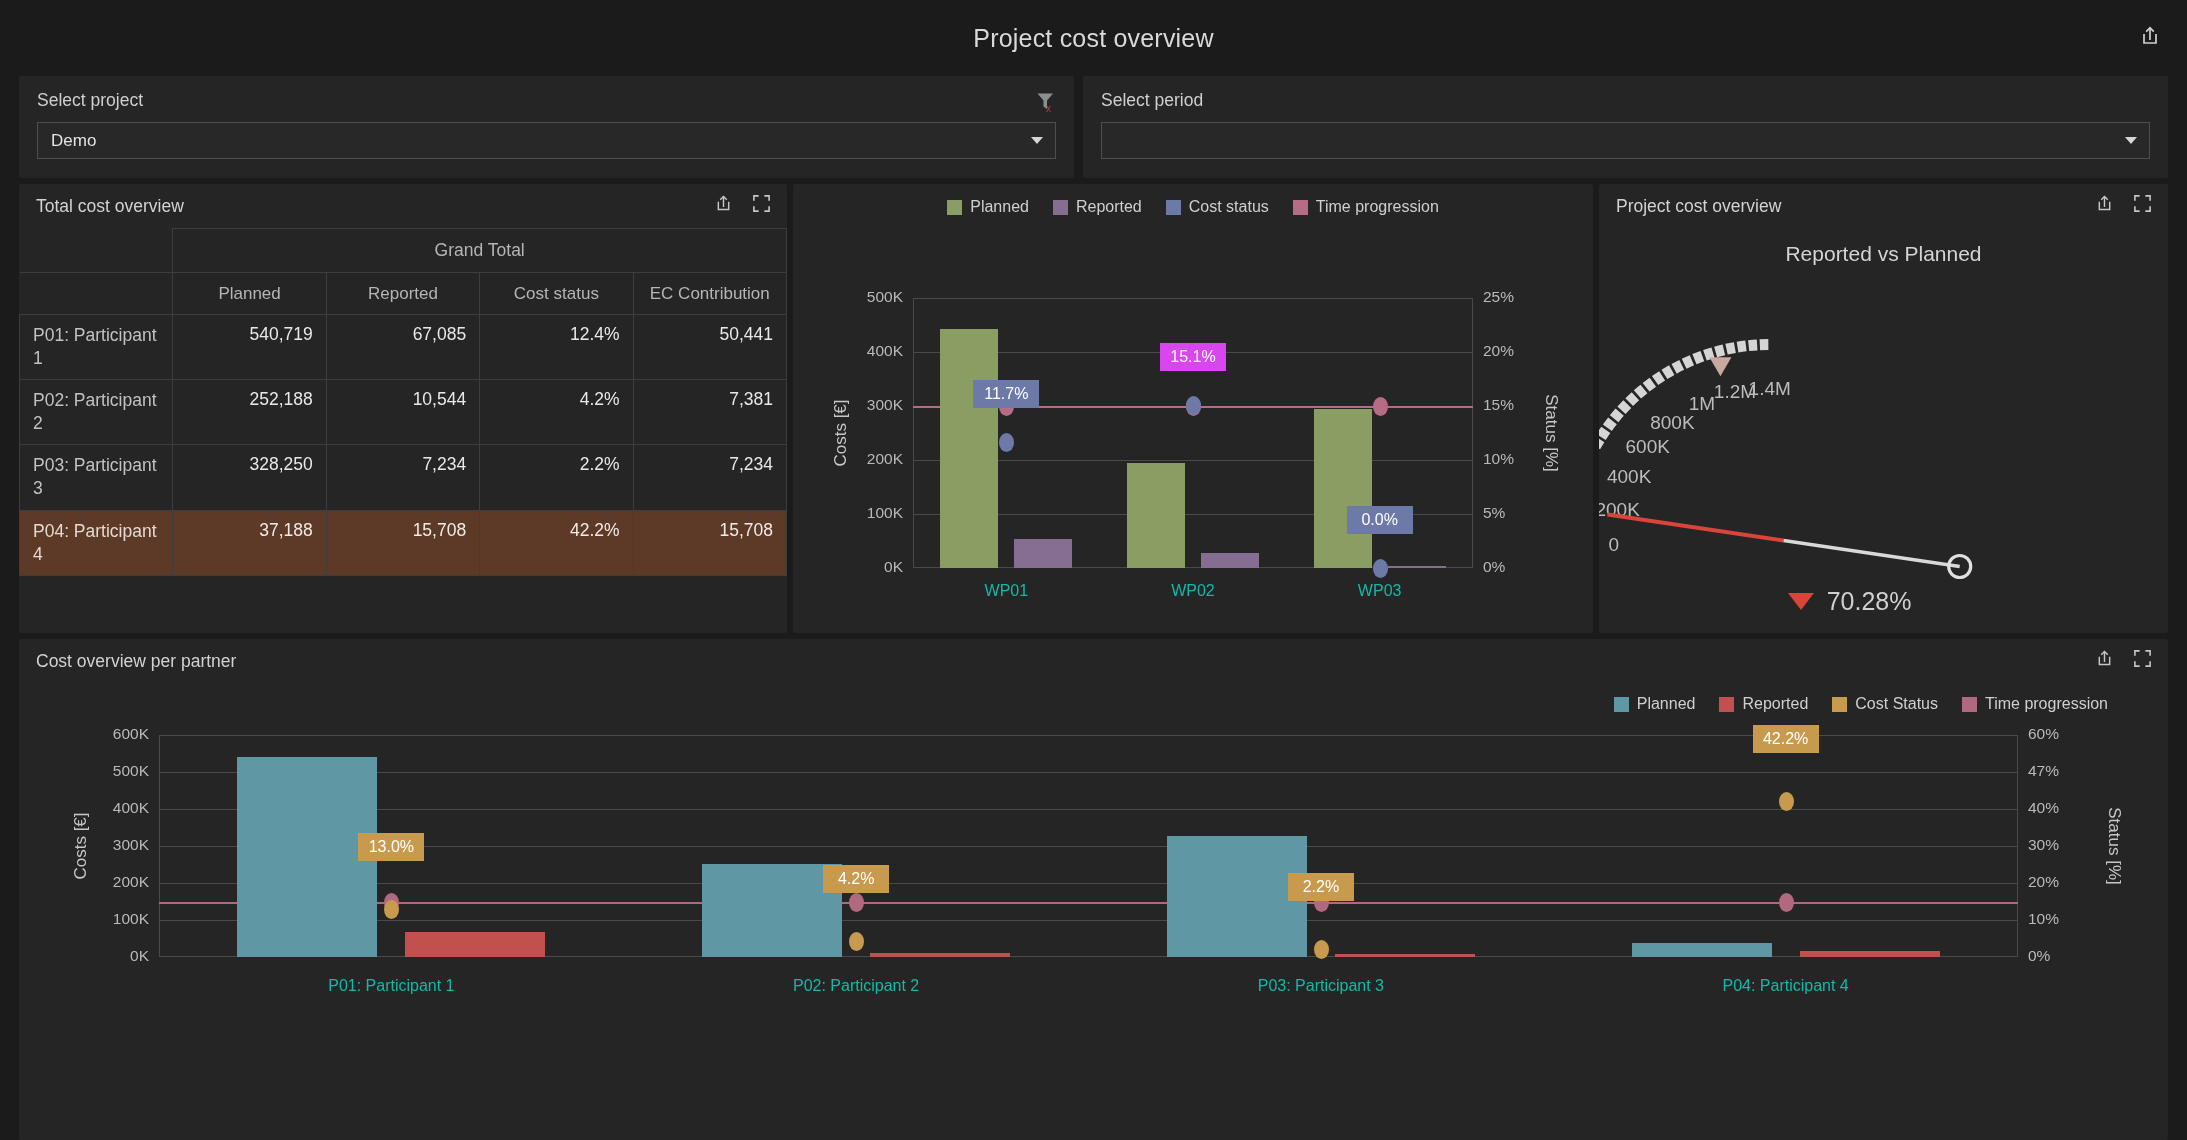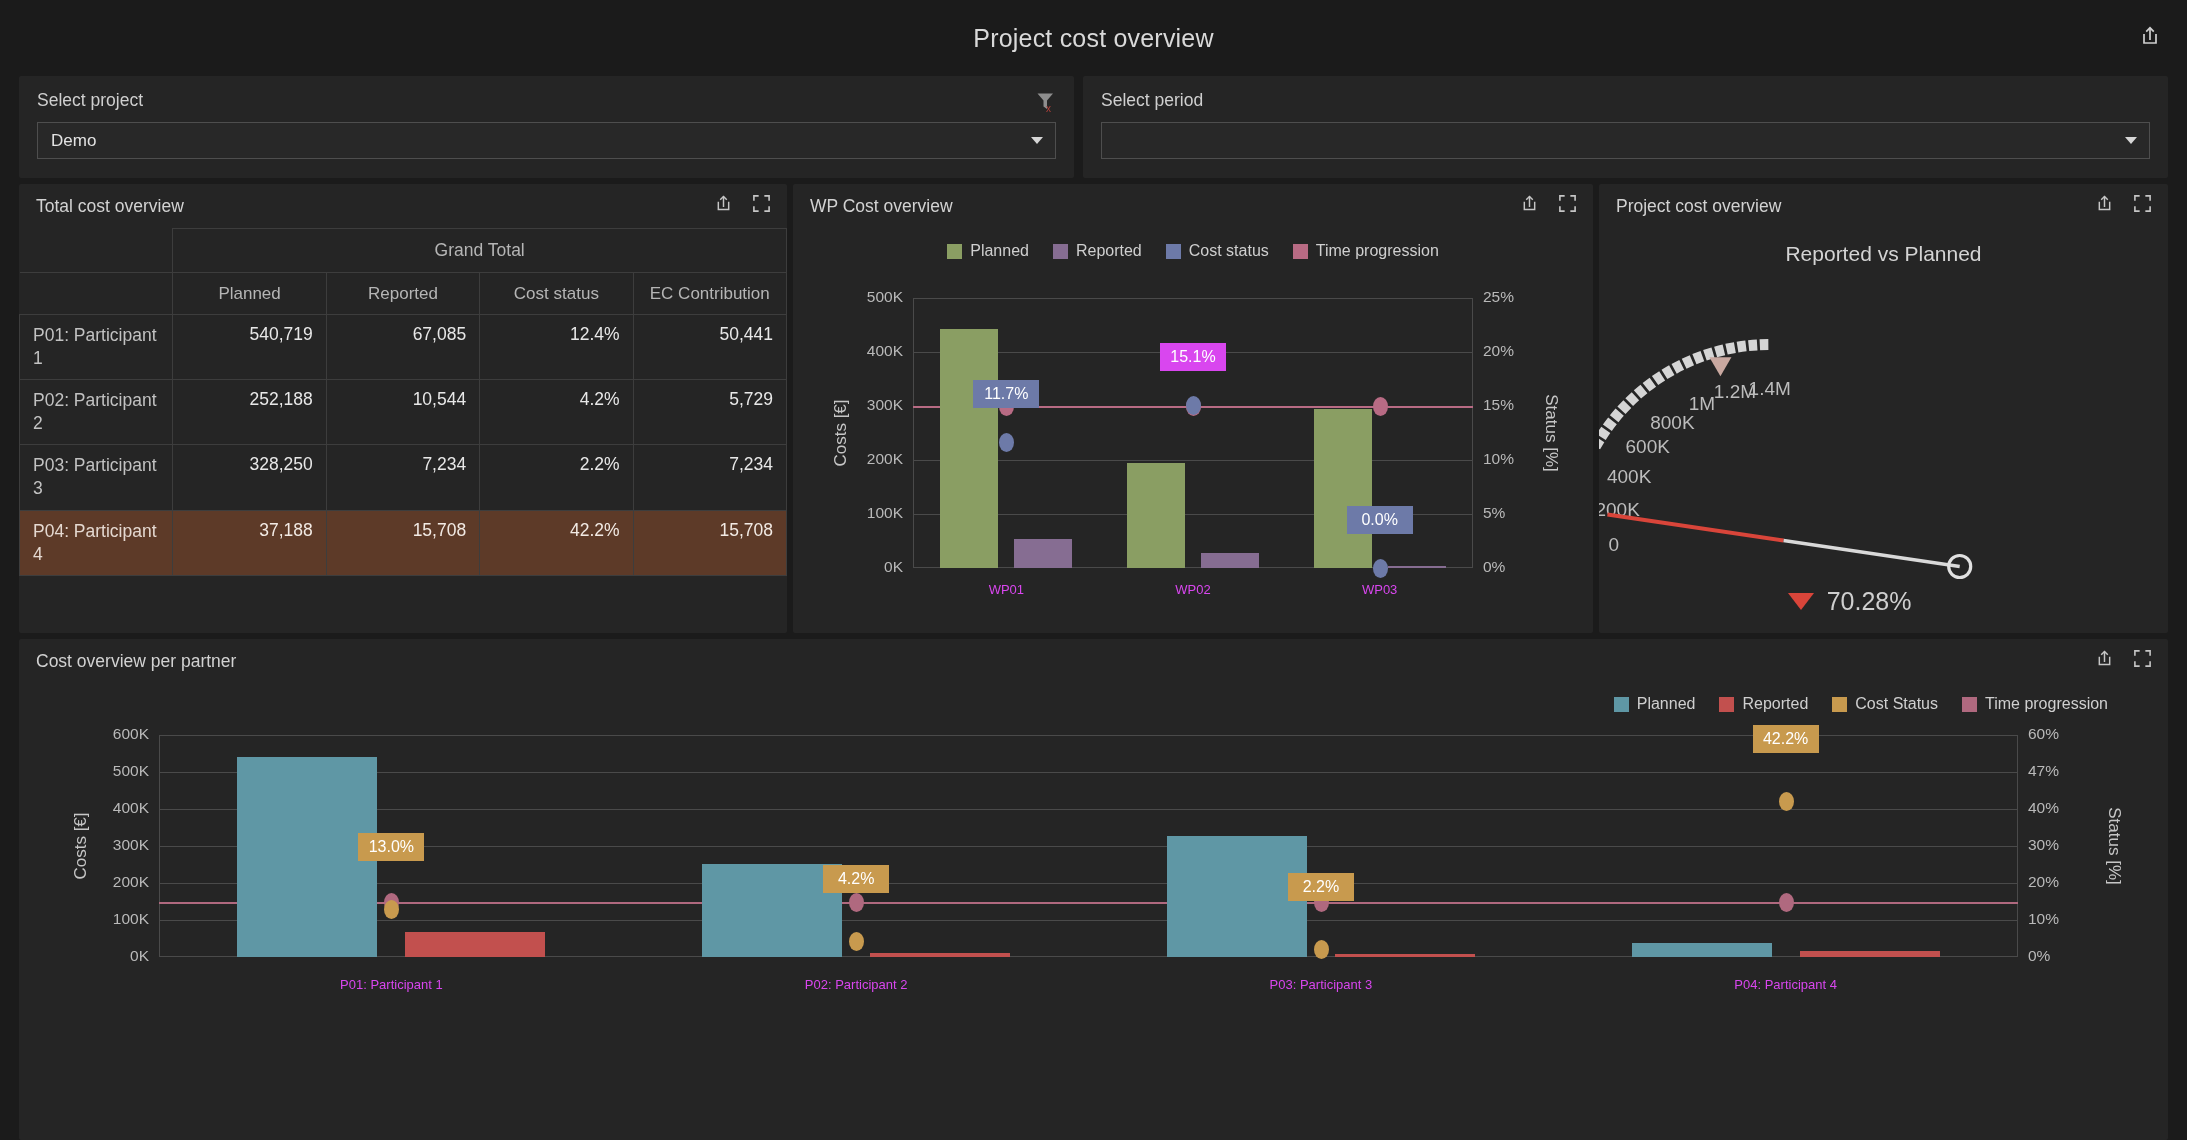--- a/index.html
+++ b/index.html
@@ -85,21 +85,21 @@
   .gridline { position: absolute; left: 0; right: 0; height: 1px; background: #4a4a4a; }
   .axis-l, .axis-r { position: absolute; font-size: 15.5px; color: #b9b9b9; white-space: nowrap; }
   .axis-title { position: absolute; font-size: 17px; color: #c6c6c6; white-space: nowrap; }
   .bar { position: absolute; bottom: 0; }
   .dot { position: absolute; border-radius: 50%; }
   .lbl {
     position: absolute; font-size: 16px; color: #fff;
     padding: 5px 8px; white-space: nowrap; text-align: center;
   }
   .tline { position: absolute; height: 2px; }
-  .xcat { position: absolute; font-size: 13px; color: #d946ef; text-align: center; }
+  .xcat { position: absolute; font-size: 16px; color: #14b8a6; text-align: center; }
 
   
   .botrow { padding: 0 19px; margin-top: 6px; flex: 1; }
   .p-partner { width: 100%; height: 100%; }
 </style>
 </head>
 <body>
 
 <div class="app">
 
@@ -181,21 +181,21 @@
                 <td class="num">540,719</td>
                 <td class="num">67,085</td>
                 <td class="num">12.4%</td>
                 <td class="num">50,441</td>
               </tr>
               <tr>
                 <td class="name">P02: Participant 2</td>
                 <td class="num">252,188</td>
                 <td class="num">10,544</td>
                 <td class="num">4.2%</td>
-                <td class="num">5,729</td>
+                <td class="num">7,381</td>
               </tr>
               <tr>
                 <td class="name">P03: Participant 3</td>
                 <td class="num">328,250</td>
                 <td class="num">7,234</td>
                 <td class="num">2.2%</td>
                 <td class="num">7,234</td>
               </tr>
               <tr class="hl">
                 <td class="name">P04: Participant 4</td>
@@ -203,40 +203,20 @@
                 <td class="num">15,708</td>
                 <td class="num">42.2%</td>
                 <td class="num">15,708</td>
               </tr>
             </tbody>
         </table>
       </div>
     </div>
 
     <div class="panel p-wp">
-      <div class="panel-head">
-        <span class="panel-title">WP Cost overview</span>
-        <span class="panel-icons">
-          <span>
-            <svg width="19" height="19" viewBox="0 0 22 22" fill="none" stroke="#c6c6c6" stroke-width="1.7">
-                <path d="M5 9 V18 H17 V9"></path>
-                <path d="M11 15 V3"></path>
-                <path d="M7.2 6.6 L11 2.8 L14.8 6.6"></path>
-              </svg>
-          </span>
-          <span>
-            <svg width="19" height="19" viewBox="0 0 20 20" fill="none" stroke="#c6c6c6" stroke-width="1.7">
-                <path d="M2 7 V2 H7"></path>
-                <path d="M13 2 H18 V7"></path>
-                <path d="M18 13 V18 H13"></path>
-                <path d="M7 18 H2 V13"></path>
-              </svg>
-          </span>
-        </span>
-      </div>
       <div class="chart-legend" id="wp-legend" style="margin-top:14px">
           <div class="lg">
             <span class="sw" style="background: rgb(138, 158, 99);"></span>
             <span>Planned</span>
           </div>
           <div class="lg">
             <span class="sw" style="background: rgb(134, 109, 146);"></span>
             <span>Reported</span>
           </div>
           <div class="lg">

